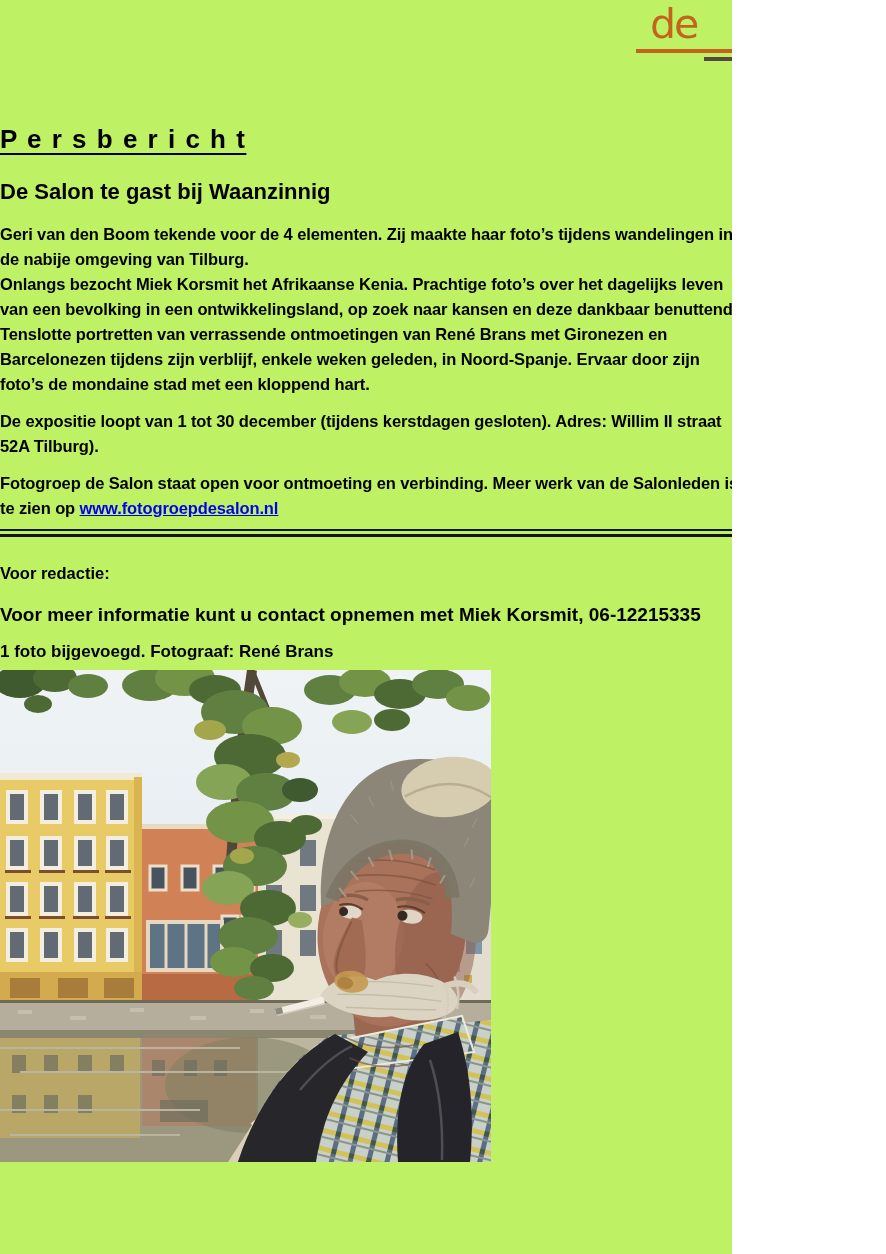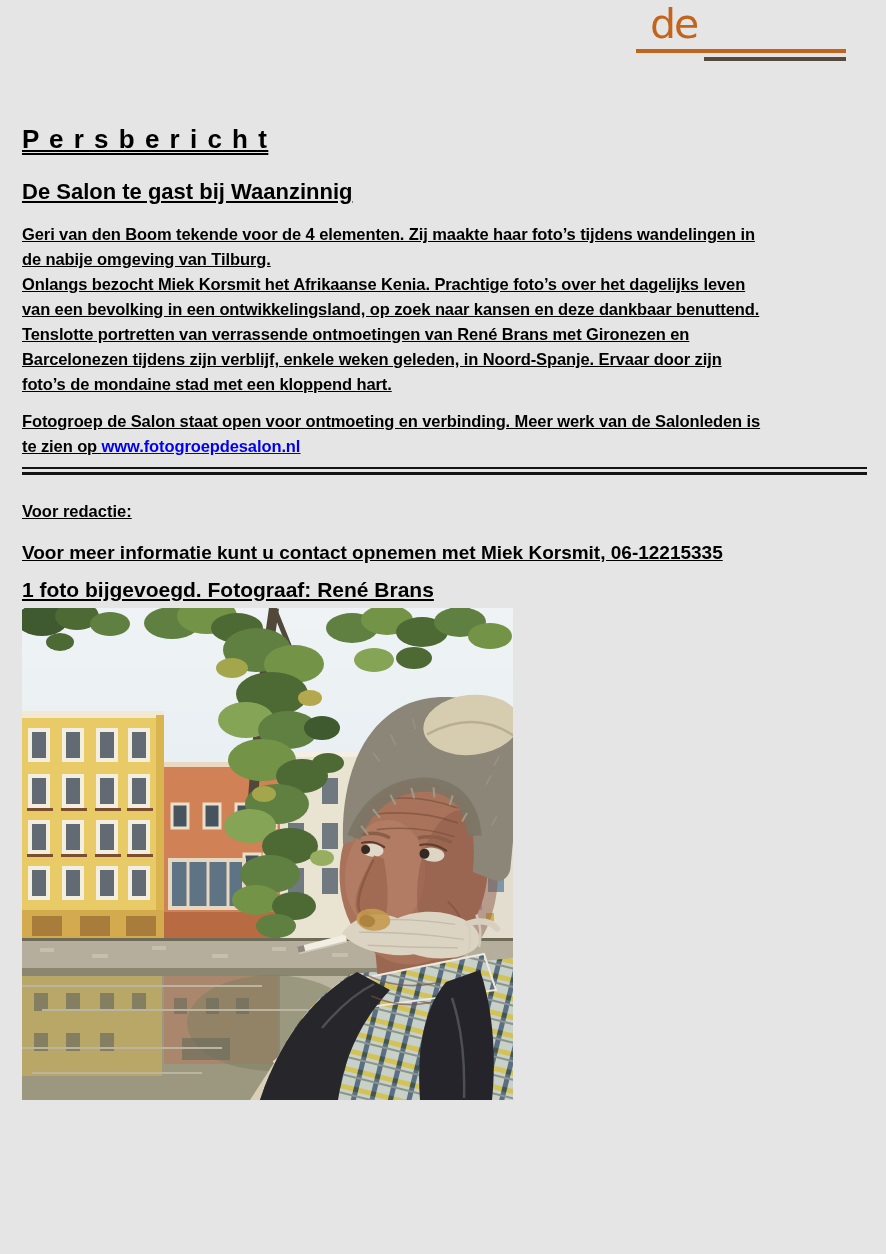--- a/index.html
+++ b/index.html
@@ -1,42 +1,42 @@
 <!DOCTYPE html>
 <html><head>
 <meta charset="utf-8">
 <style>
   html,body{margin:0;padding:0;background:#fff;}
   .page{
-    position:relative;width:886px;height:1254px;background:#e5e5e5;
+    position:relative;width:732px;height:1254px;background:#bef264;
     font-family:"Liberation Sans",sans-serif;font-weight:bold;color:#000;
     overflow:hidden;
   }
   
   .logo{position:absolute;top:4px;left:636px;width:210px;}
   .logo-text{display:flex;align-items:baseline;line-height:1;
     font-family:"DejaVu Sans",sans-serif;font-weight:normal;}
   .logo-de{color:#c4641c;font-size:41px;letter-spacing:-2px;margin-left:14px;}
   .logo-salon{color:#57493e;font-size:50px;letter-spacing:-3px;margin-left:5px;}
   .logo-rule-orange{height:4px;background:#c4641c;margin-top:4px;width:100%;}
   .logo-rule-dark{height:4px;background:#57493e;margin-top:4px;width:142px;margin-left:68px;}
   
-  .content{position:absolute;left:22px;top:0;width:858px;text-decoration:underline;}
+  .content{position:absolute;left:0;top:0;width:858px;}
   h1.title{
     margin:124px 0 0;font-size:26px;line-height:31px;letter-spacing:1.5px;
     text-decoration:underline;text-decoration-thickness:2px;text-underline-offset:5px;
   }
   h2.subtitle{margin:23px 0 0;font-size:22px;line-height:27px;}
   p.body{margin:12px 0 0;font-size:16.5px;line-height:25px;white-space:pre;letter-spacing:-0.1px;}
   h2.subtitle + p.body{margin-top:17px;}
   a.weblink{color:#0000ee;text-decoration:underline;font-weight:bold;}
   .divider{margin-top:8px;height:3px;border-top:2px solid #141414;border-bottom:3px solid #141414;width:845px;}
   p.redactie{margin:24px 0 16px;font-size:16.5px;line-height:25px;}
   p.contact{margin:14px 0 0;font-size:19px;line-height:25px;}
-  p.note{margin:12px 0 0;font-size:21px;line-height:25px;}
+  p.note{margin:12px 0 0;font-size:17px;line-height:25px;}
   figure.photo{margin:6px 0 0;padding:0;width:491px;height:492px;}
   figure.photo svg{display:block;}
 </style>
 </head>
 <body>
 
 <div class="page">
 
   <div class="logo">
     <div class="logo-text">
@@ -54,20 +54,22 @@
 
 
     <p class="body">Geri van den Boom tekende voor de 4 elementen. Zij maakte haar foto’s tijdens wandelingen in
 de nabije omgeving van Tilburg.
 Onlangs bezocht Miek Korsmit het Afrikaanse Kenia. Prachtige foto’s over het dagelijks leven
 van een bevolking in een ontwikkelingsland, op zoek naar kansen en deze dankbaar benuttend.
 Tenslotte portretten van verrassende ontmoetingen van René Brans met Gironezen en
 Barcelonezen tijdens zijn verblijf, enkele weken geleden, in Noord-Spanje. Ervaar door zijn
 foto’s de mondaine stad met een kloppend hart.</p>
 
+    <p class="body">De expositie loopt van 1 tot 30 december (tijdens kerstdagen gesloten). Adres: Willim II straat
+52A Tilburg).</p>
 
     <p class="body"><span>Fotogroep de Salon staat open voor ontmoeting en verbinding. Meer werk van de Salonleden is
 te zien op </span><a class="weblink" href="#">www.fotogroepdesalon.nl</a></p>
 
     <div class="divider"></div>
 
     <p class="redactie">Voor redactie:</p>
 
     <p class="contact">Voor meer informatie kunt u contact opnemen met Miek Korsmit, 06-12215335</p>
 

